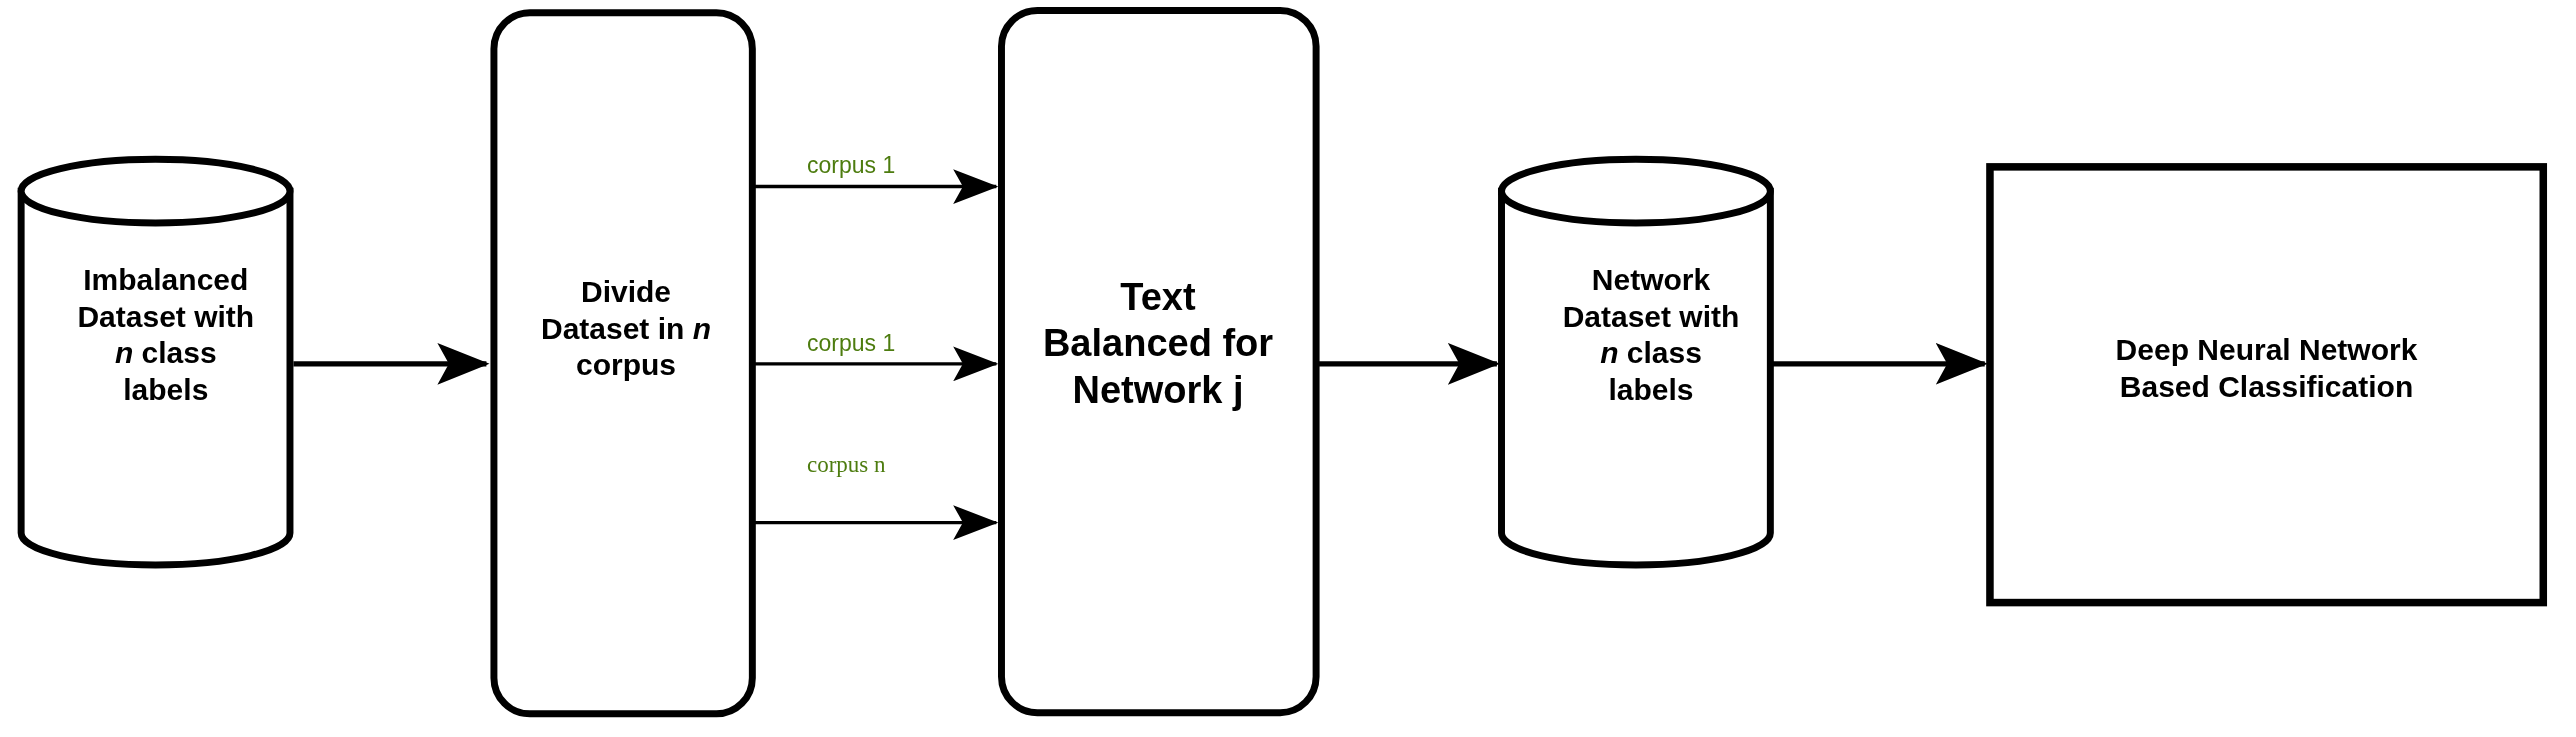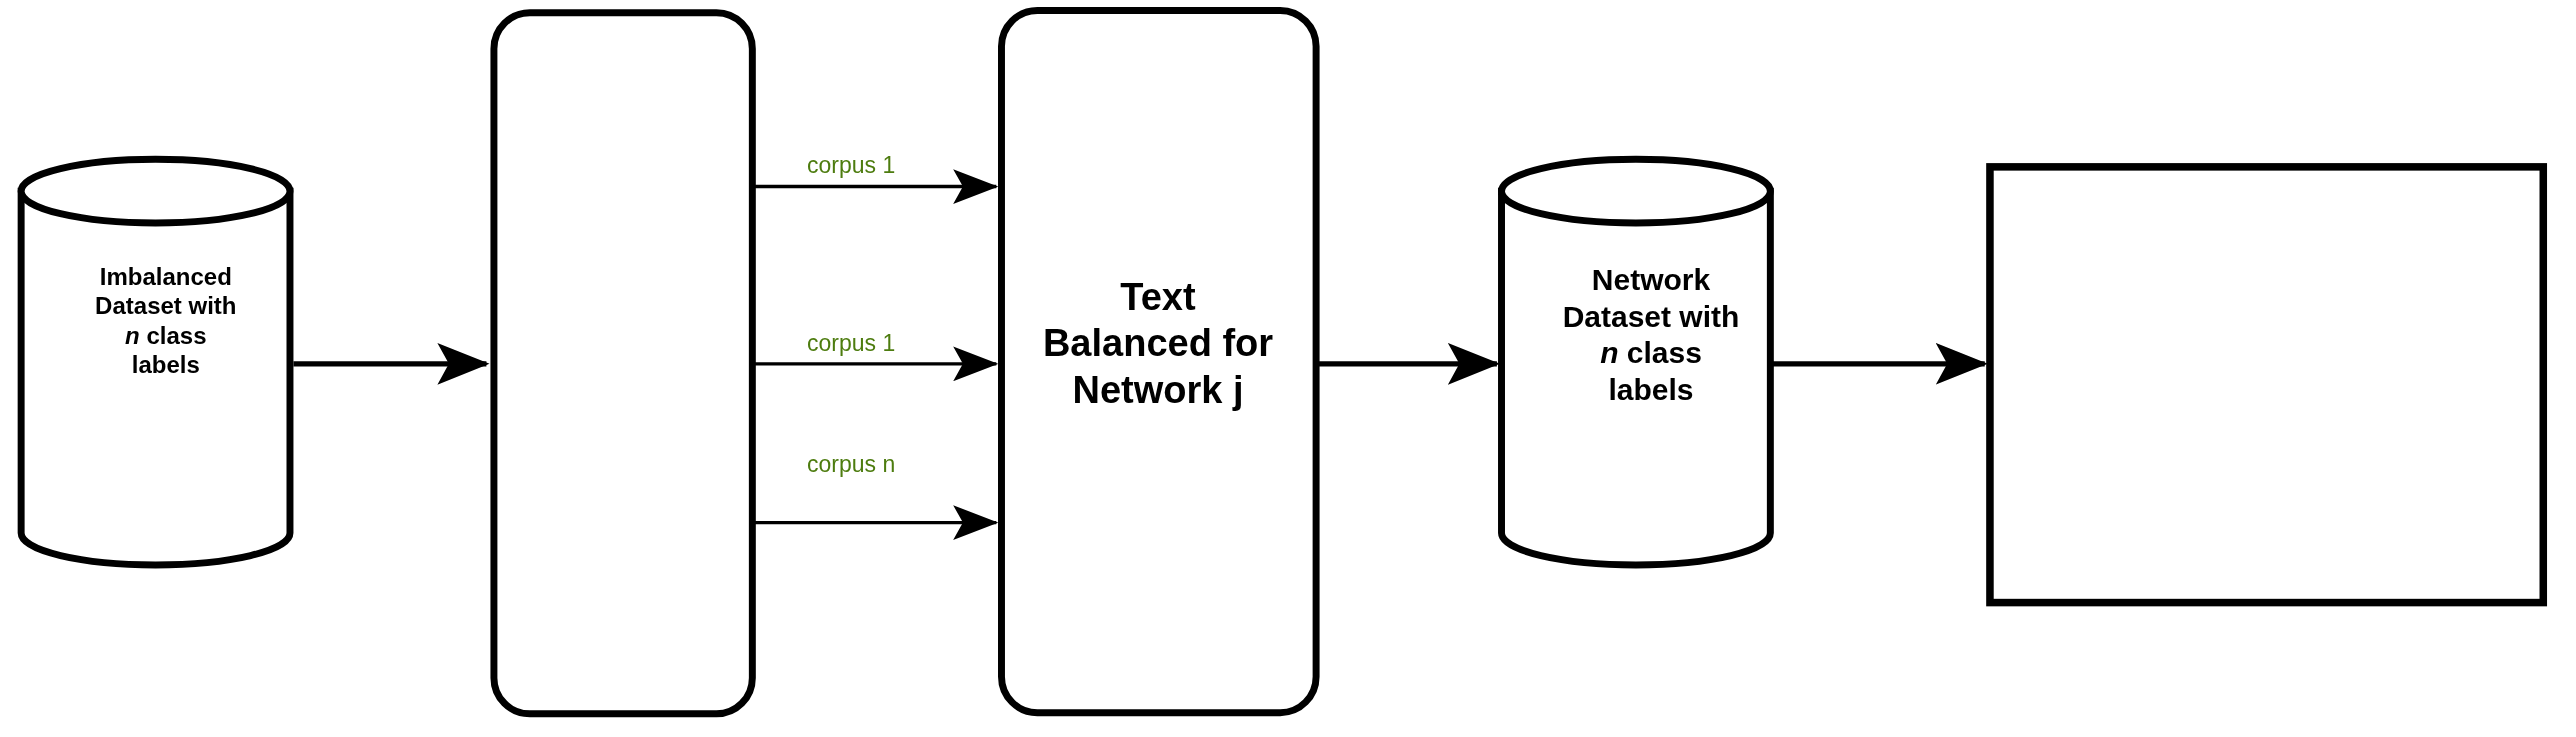--- a/index.html
+++ b/index.html
@@ -42,38 +42,38 @@
     position: absolute;
     font-family: "Liberation Sans", sans-serif;
     font-weight: normal;
     font-size: 23px;
     color: #4d7c0f;
     white-space: pre;
     line-height: 1;
   }
   
   #txt-imbalanced-dataset {
-    left: 5.8px;  top: 262px;  width: 320px;  font-size: 24px;
+    left: 5.8px;  top: 262px;  width: 320px;  font-size: 30px;
   }
   #txt-divide-dataset {
     left: 487px; top: 274px;  width: 278px;  font-size: 30px;
   }
   #txt-text-generator {
     left: 993px; top: 274px; width: 330px;  font-size: 38px;
   }
   #txt-balanced-dataset {
     left: 1491px; top: 262px; width: 320px;  font-size: 30px;
   }
   #txt-deep-neural-network {
     left: 1994px; top: 332px; width: 545px;  font-size: 30px;
   }
   
   #lbl-corpus-1-top  { left: 807px; top: 154px; }
   #lbl-corpus-1-mid  { left: 807px; top: 332px; }
-  #lbl-corpus-n-bot  { left: 807px; top: 453px; }
+  #lbl-corpus-n-bot  { left: 807px; top: 453px; font-family: Liberation Serif, serif; }
 </style>
 </head>
 <body>
 
 <div id="diagram-root">
 
   <svg id="flow-svg" viewBox="0 0 4443 1272" xmlns="http://www.w3.org/2000/svg">
     <defs>
       <marker id="arrowhead" markerWidth="10" markerHeight="8" refX="9.4" refY="4" orient="auto" markerUnits="strokeWidth">
         <path d="M0,0 L10,4 L0,8 L2.2,4 Z" fill="#000000"></path>
@@ -113,25 +113,27 @@
 
     <line x1="1300" y1="902" x2="1718" y2="902" stroke="#000000" stroke-width="6" marker-end="url(#arrowhead-thin)"></line>
 
     <line x1="2272" y1="628" x2="2582" y2="628" stroke="#000000" stroke-width="9" marker-end="url(#arrowhead)"></line>
 
     <line x1="3056" y1="628" x2="3424" y2="628" stroke="#000000" stroke-width="9" marker-end="url(#arrowhead)"></line>
   </svg>
 
   <div class="node-text" id="txt-imbalanced-dataset"><span>Imbalanced</span><br><span>Dataset with</span><br><span class="ital">n</span><span> class</span><br><span>labels</span></div>
 
+  <div class="node-text" id="txt-divide-dataset"><span>Divide</span><br><span>Dataset in </span><span class="ital">n</span><br><span>corpus</span></div>
 
   <div class="node-text" id="txt-text-generator"><span>Text</span><br><span>Balanced for</span><br><span>Network j</span></div>
 
   <div class="node-text" id="txt-balanced-dataset"><span>Network</span><br><span>Dataset with</span><br><span class="ital">n</span><span> class</span><br><span>labels</span></div>
 
+  <div class="node-text" id="txt-deep-neural-network"><span>Deep Neural Network</span><br><span>Based Classification</span></div>
 
   <div class="edge-label" id="lbl-corpus-1-top">corpus 1</div>
 
   <div class="edge-label" id="lbl-corpus-1-mid">corpus 1</div>
 
   <div class="edge-label" id="lbl-corpus-n-bot">corpus n</div>
 
 </div>
 
 

